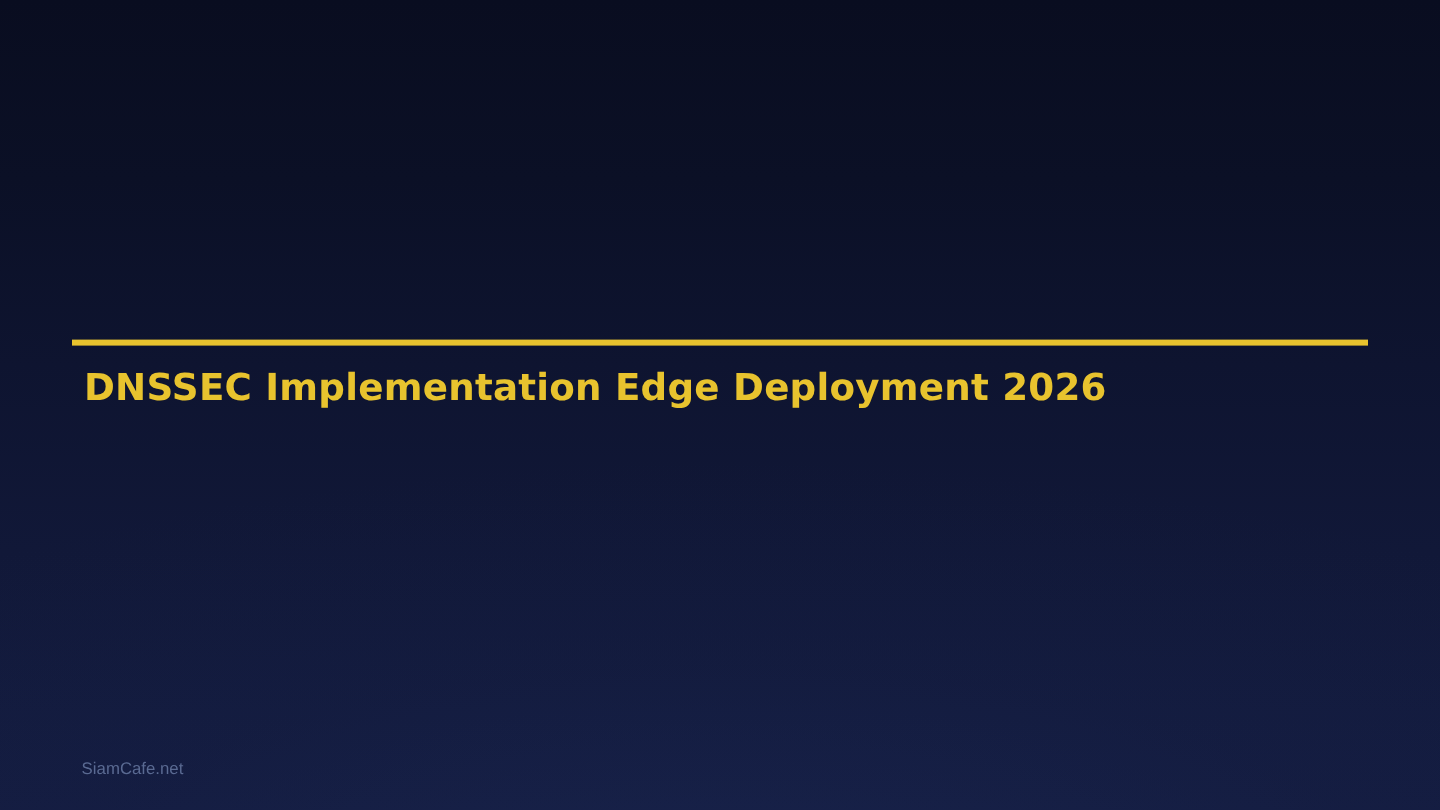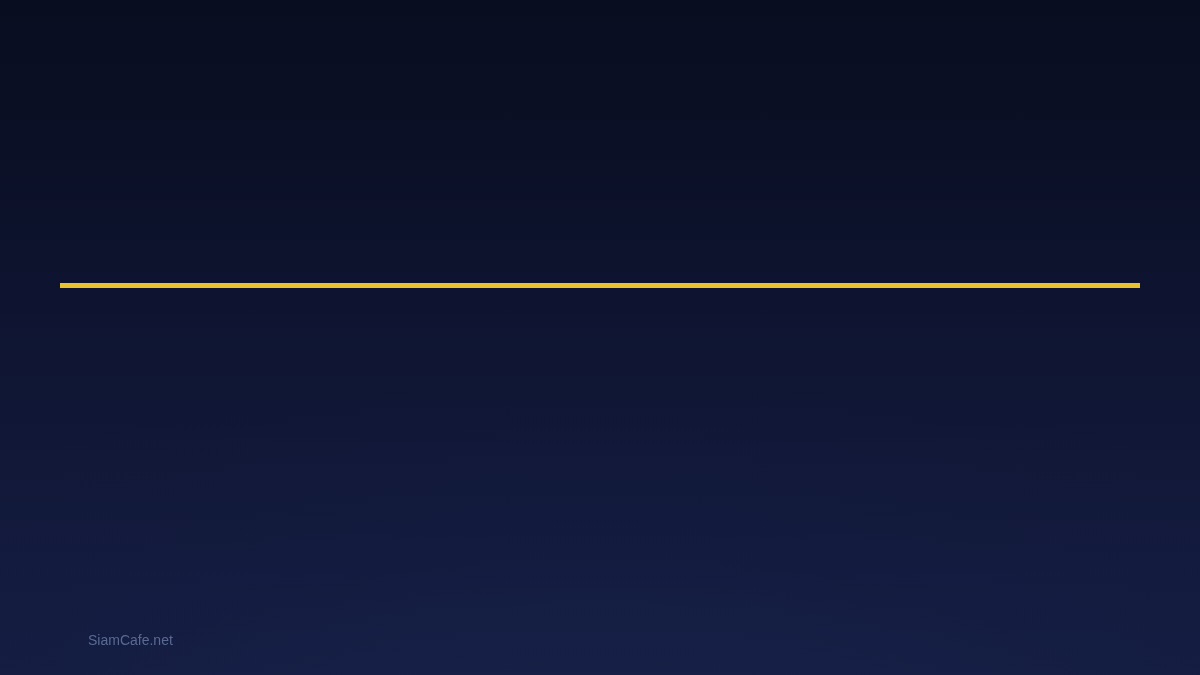--- a/index.html
+++ b/index.html
@@ -59,35 +59,36 @@
     font-weight: bold;
     letter-spacing: 0.2px;
     line-height: 40px;
     color: #e8c32e;
     white-space: nowrap;
     z-index: 2;
   }
 
   .footer {
     position: absolute;
-    left: 88px;
+    left: 68px;
     top: 631px;
     margin: 0;
     font-family: "Liberation Sans", "DejaVu Sans", sans-serif;
     font-size: 14px;
     font-weight: normal;
     line-height: 18px;
     color: #5a6a92;
     white-space: nowrap;
     z-index: 2;
   }
 </style>
 </head>
 <body>
 
 <div class="slide">
 
   <div class="accent-rule"></div>
 
+  <h1 class="title">DNSSEC Implementation Edge Deployment 2026</h1>
 
   <div class="footer">SiamCafe.net</div>
 
 </div>
 
 </body></html>

